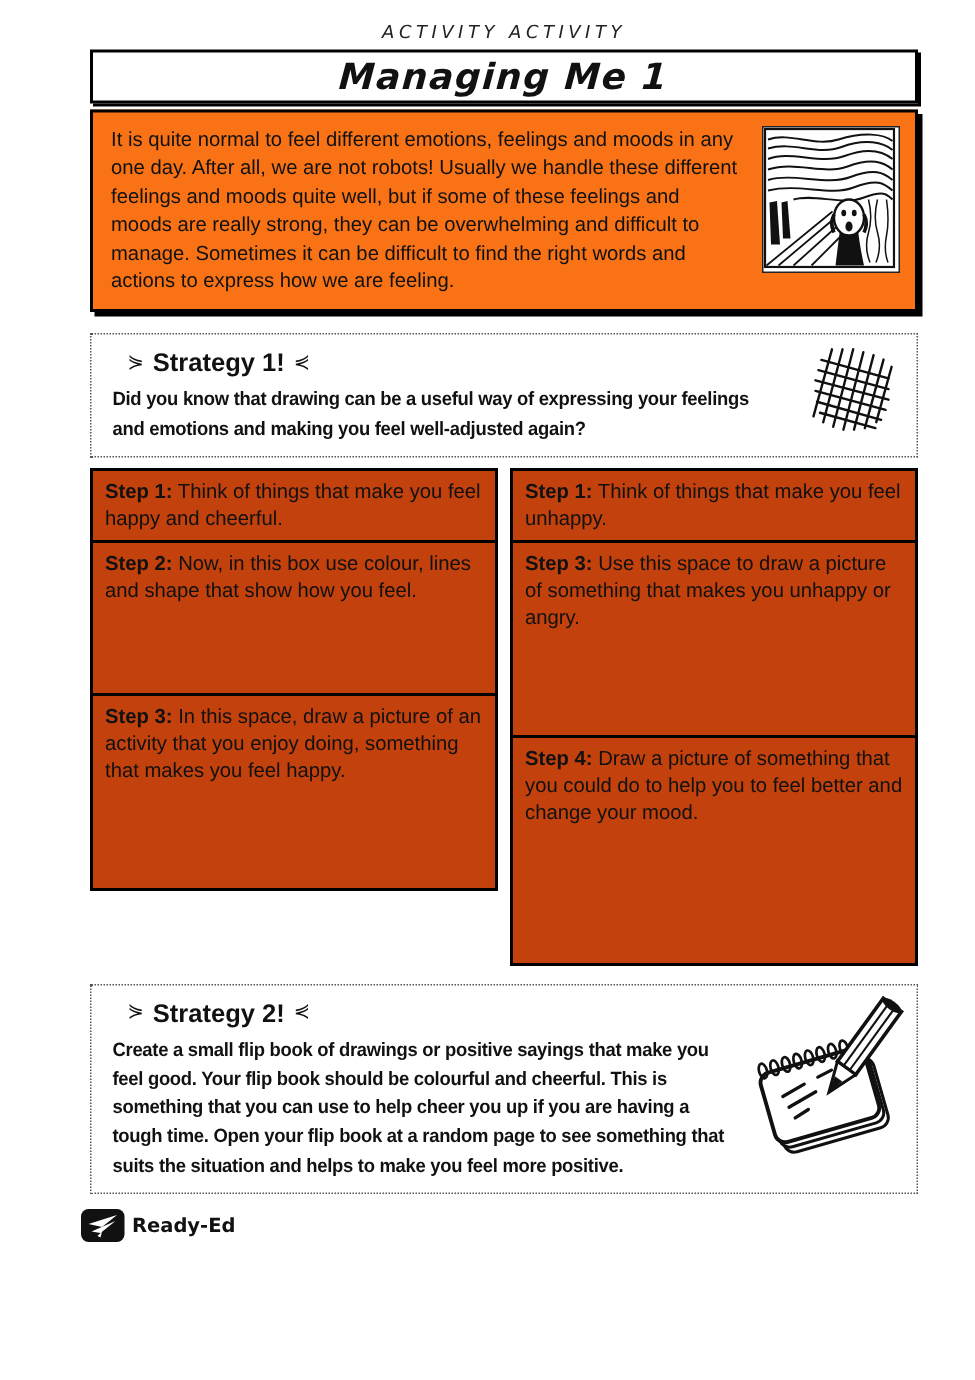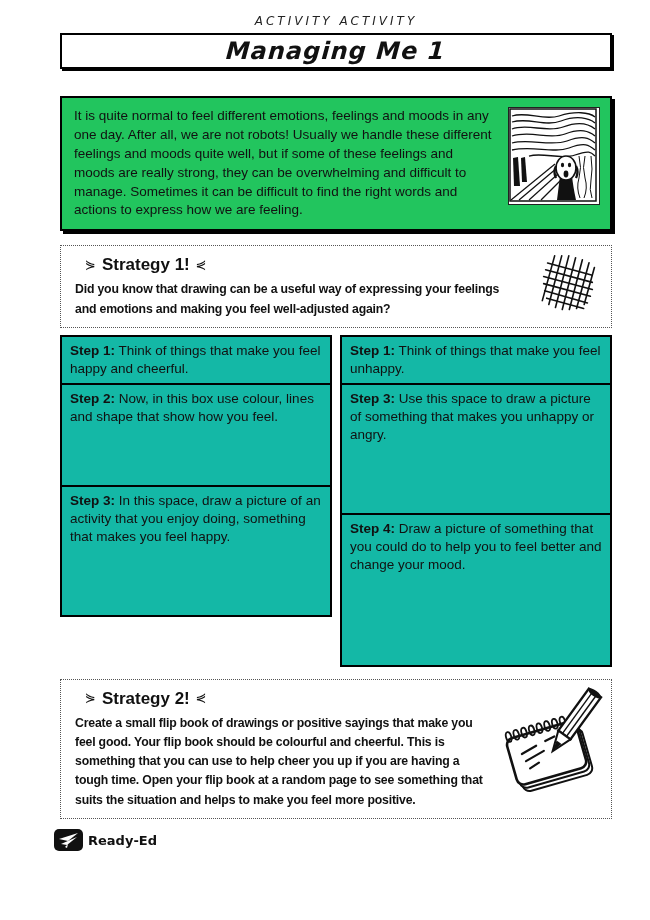--- a/index.html
+++ b/index.html
@@ -5,38 +5,38 @@
   html,body{margin:0;padding:0;background:#fff;}
   body{width:650px;height:920px;font-family:"Liberation Sans",sans-serif;color:#111;overflow:hidden;}
   .page{width:552px;margin:0 0 0 60px;padding-top:14px;position:relative;}
 
   
   .kicker{text-align:center;font-family:"DejaVu Sans",sans-serif;font-style:italic;font-size:12px;letter-spacing:3px;color:#222;font-weight:500;}
   .title-box{margin-top:5px;border:2px solid #000;box-shadow:2px 2px 0 #000;background:#fff;height:32px;display:flex;align-items:center;justify-content:center;}
   .title-text{font-family:"DejaVu Sans",sans-serif;font-style:italic;font-weight:600;font-size:24px;transform:skewX(-4deg);letter-spacing:1px;}
 
   
-  .intro-box{margin-top:27px;border:2px solid #000;box-shadow:3px 3px 0 #000;background:#22c55e;padding:9px 10px 9px 12px;display:flex;gap:12px;align-items:flex-start;}
+  .intro-box{margin-top:4px;border:2px solid #000;box-shadow:3px 3px 0 #000;background:#f97316;padding:9px 10px 9px 12px;display:flex;gap:12px;align-items:flex-start;}
   .intro-text{font-size:13.5px;line-height:1.4;flex:1;}
   .scream-frame{flex:0 0 auto;border:1px solid #222;width:90px;height:96px;background:#fff;}
 
   
   .strategy-box{margin-top:14px;border:1.6px dotted #555;padding:7px 12px 9px 14px;position:relative;background:#fff;}
   .strategy-head{font-weight:700;font-size:17px;margin:2px 0 4px 10px;display:flex;align-items:center;gap:6px;}
   .orn{font-size:13px;font-weight:400;font-family:"DejaVu Sans",sans-serif;transform:translateY(-1px);}
   .strategy-body{font-weight:700;font-size:12.8px;line-height:1.5;display:inline-block;transform:scaleX(.96);transform-origin:0 50%;letter-spacing:-.2px;}
   .s1-body{max-width:455px;}
   .s2-body{max-width:430px;}
   .doodle{position:absolute;top:6px;right:12px;}
   .clipart{position:absolute;top:4px;right:6px;}
 
   
   .steps{margin-top:7px;display:flex;gap:8px;}
   .col{flex:1;display:flex;flex-direction:column;}
-  .cell{border:2px solid #000;background:#14b8a6;padding:5px 8px;font-size:13.5px;line-height:1.34;margin-top:-2px;}
+  .cell{border:2px solid #000;background:#c2410c;padding:5px 8px;font-size:13.5px;line-height:1.34;margin-top:-2px;}
   .cell:first-child{margin-top:0;}
   .h45{min-height:33px;}  
   .h102{min-height:90px;}
   .h130{min-height:118px;}
   .h154{min-height:140px;}
   .step-label{font-weight:700;}
 
   
   .footer{margin-top:9px;margin-left:-6px;display:flex;justify-content:space-between;align-items:flex-start;width:558px;}
   .logo{display:flex;align-items:center;gap:4px;}

